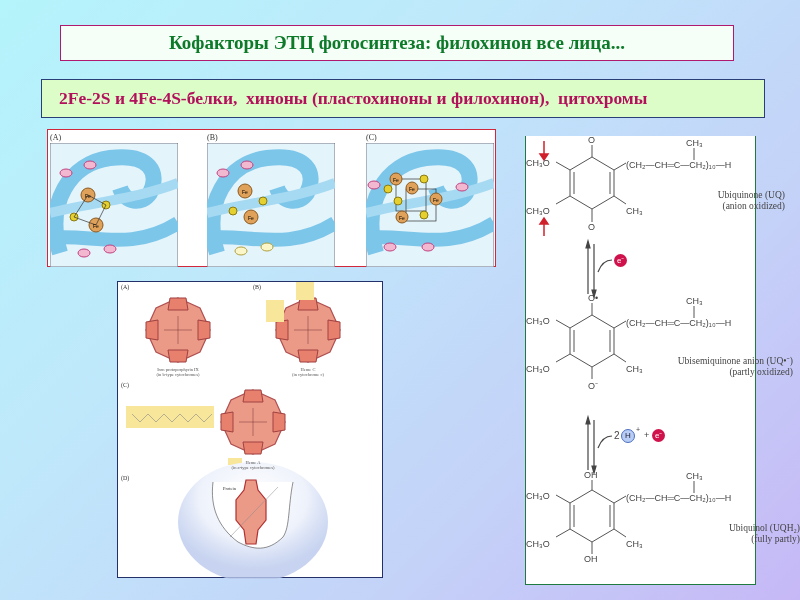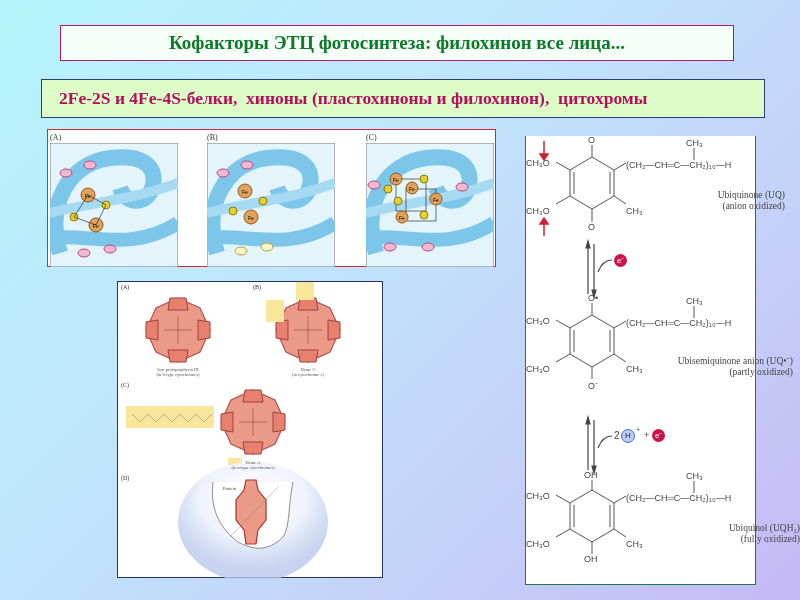--- a/index.html
+++ b/index.html
@@ -306,15 +306,15 @@
 
   <span class="chem" style="left:58px; top:334px;">OH</span>
   <span class="chem" style="left:58px; top:418px;">OH</span>
   <span class="chem" style="left:0px; top:355px;">CH₃O</span>
   <span class="chem" style="left:0px; top:403px;">CH₃O</span>
   <span class="chem" style="left:100px; top:403px;">CH₃</span>
   <span class="chem" style="left:160px; top:335px;">CH₃</span>
   <span class="chem" style="left:100px; top:357px;">(CH₂—CH═C—CH₂)₁₀—H</span>
   <div class="chemcap" style="left:128px; top:387px;">
     <div>Ubiquinol (UQH₂)</div>
-    <div>(fully oxidized)</div>
+    <div>(fully partly)</div>
   </div>
 </div>
 
 </body></html>

